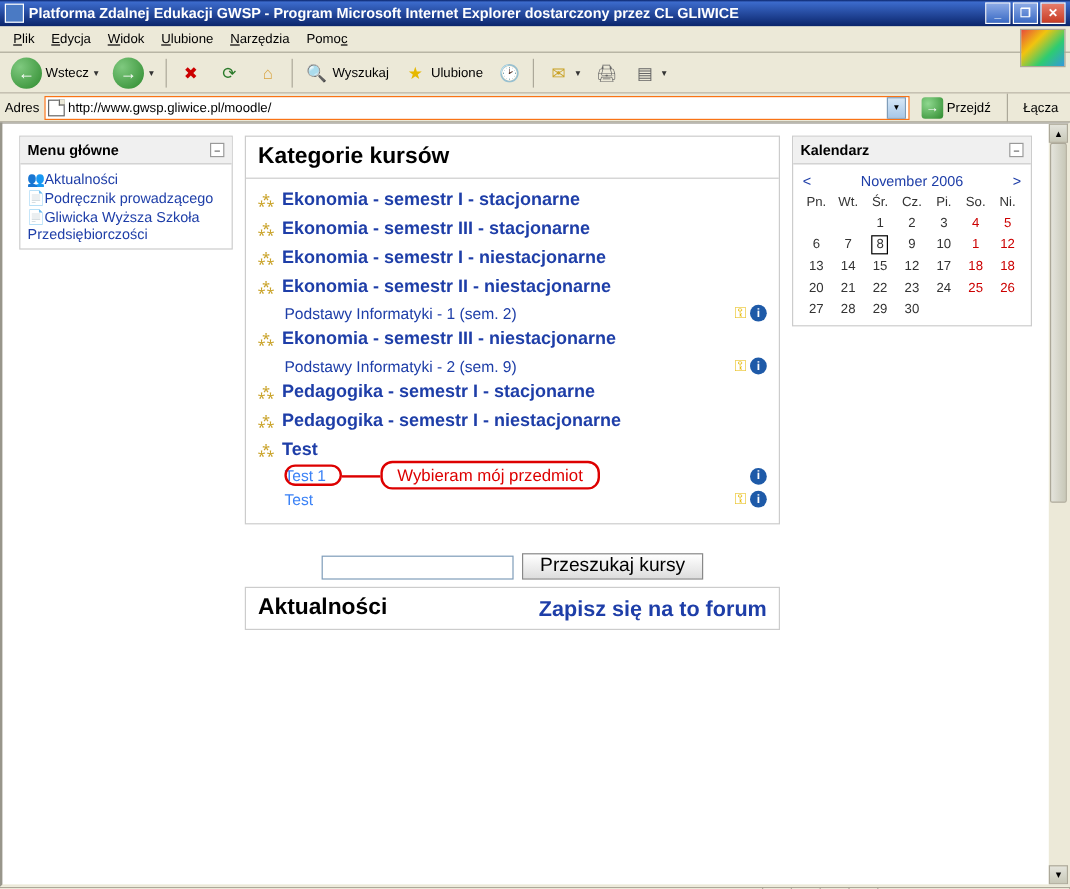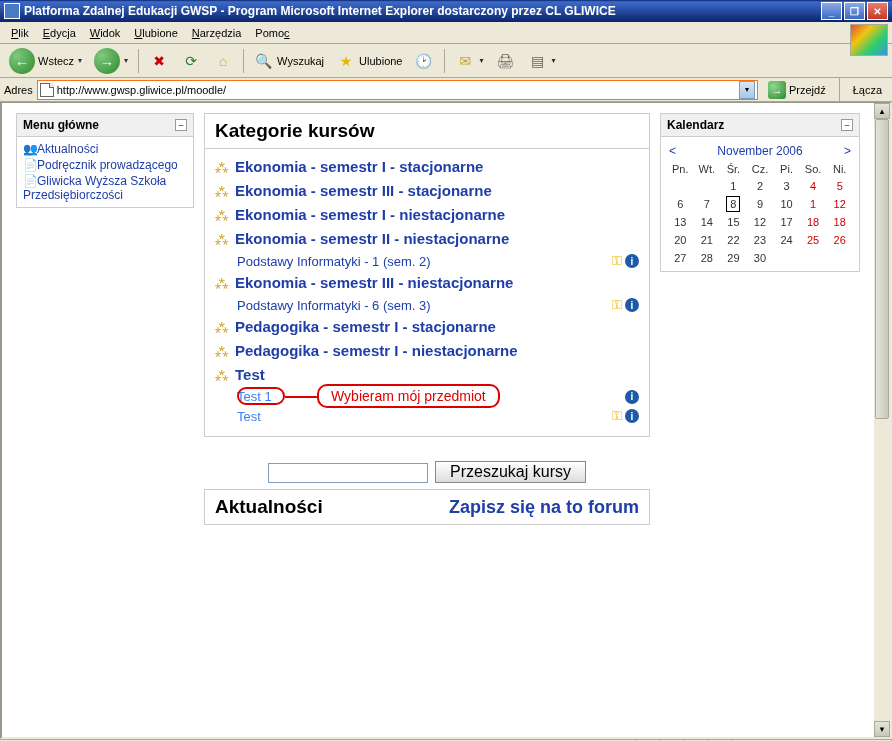--- a/index.html
+++ b/index.html
@@ -237,21 +237,21 @@
                     <span class="info-icon">i</span>
                   </div>
                 </div>
               </div>
               <div class="cat-row">
                 <div class="cat-icon">⁂</div>
                 <a href="#" class="cat-link">Ekonomia - semestr III - niestacjonarne</a>
               </div>
               <div>
                 <div class="course-row">
-                  <a href="#" class="course-link">Podstawy Informatyki - 6 (sem. 3)</a>
+                  <a href="#" class="course-link">Podstawy Informatyki - 2 (sem. 9)</a>
                   <div class="course-icons">
                     <span class="key-icon">⚿</span>
                     <span class="info-icon">i</span>
                   </div>
                 </div>
               </div>
               <div class="cat-row">
                 <div class="cat-icon">⁂</div>
                 <a href="#" class="cat-link">Pedagogika - semestr I - stacjonarne</a>
               </div>

